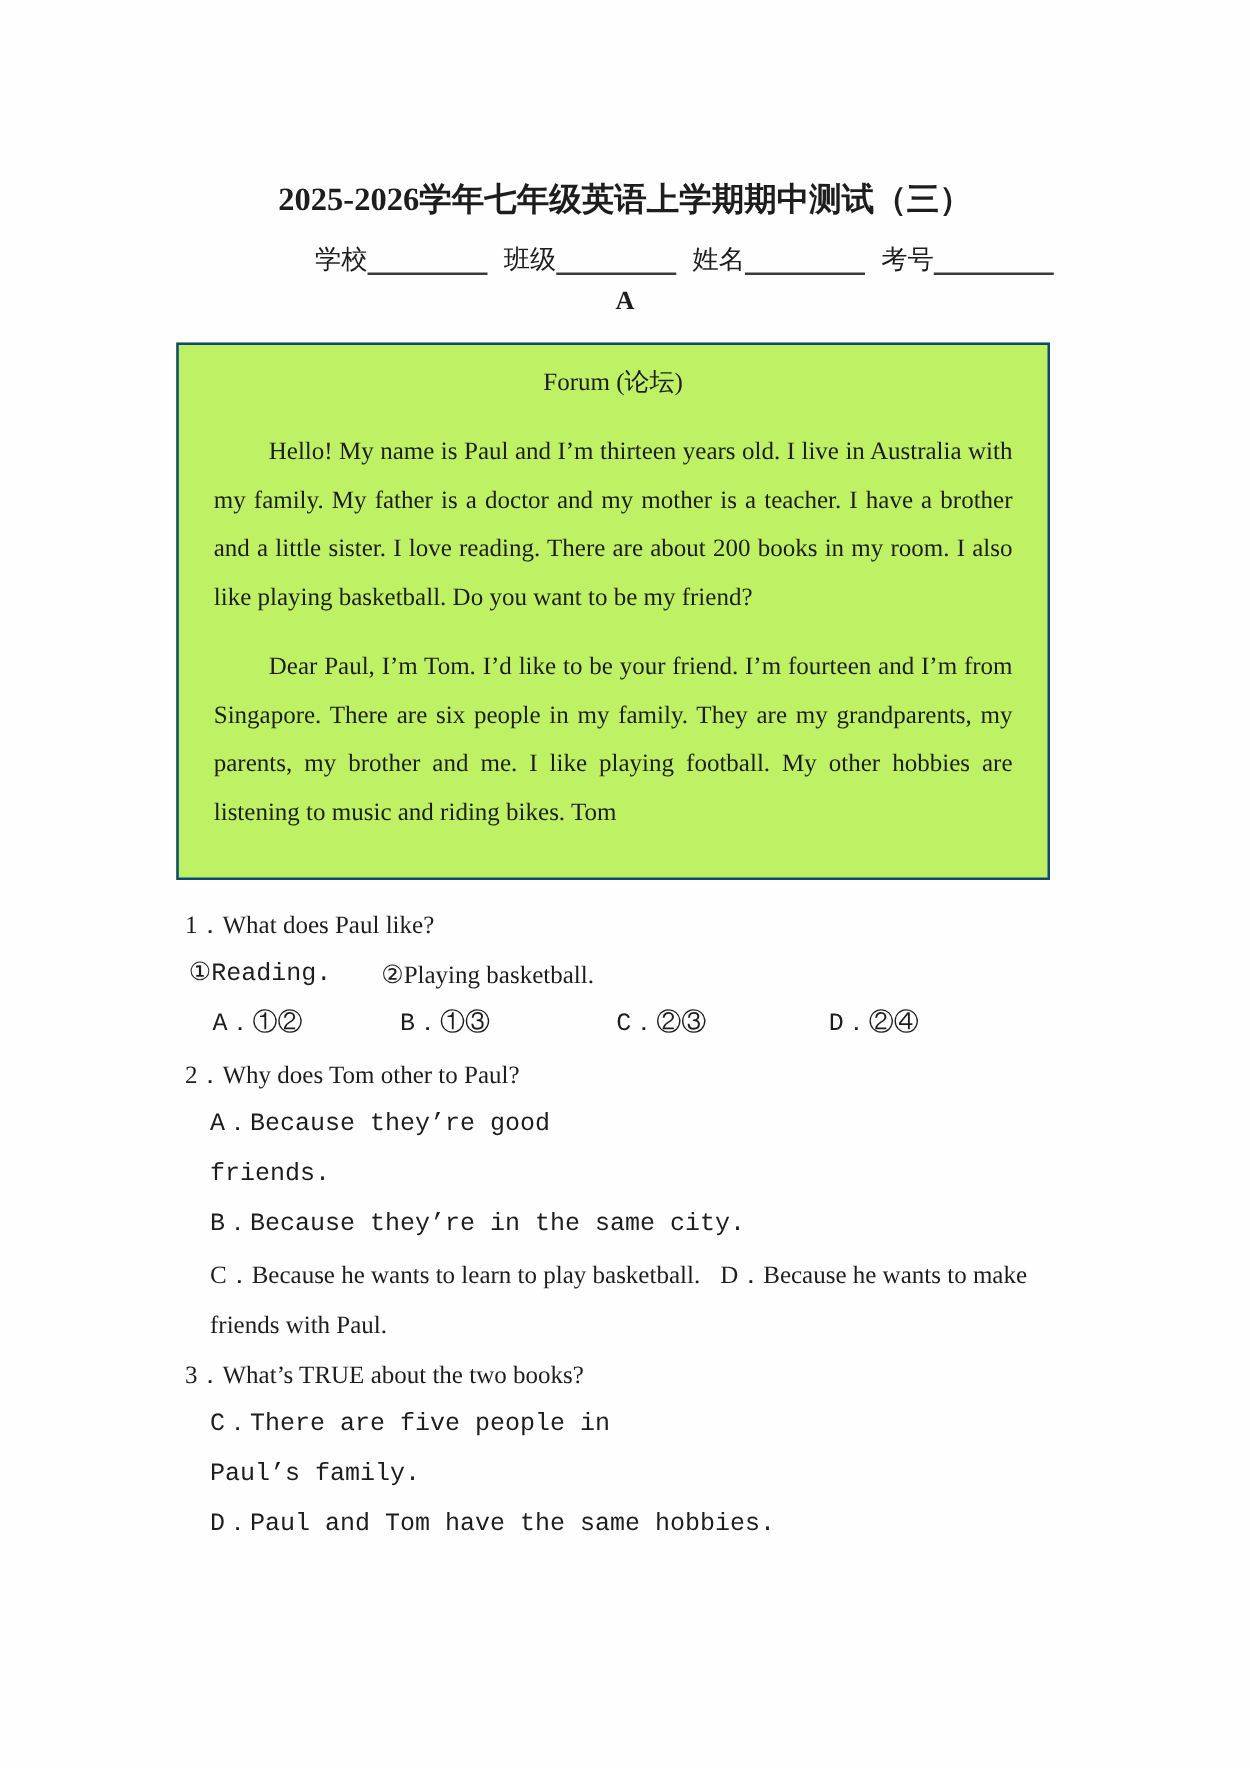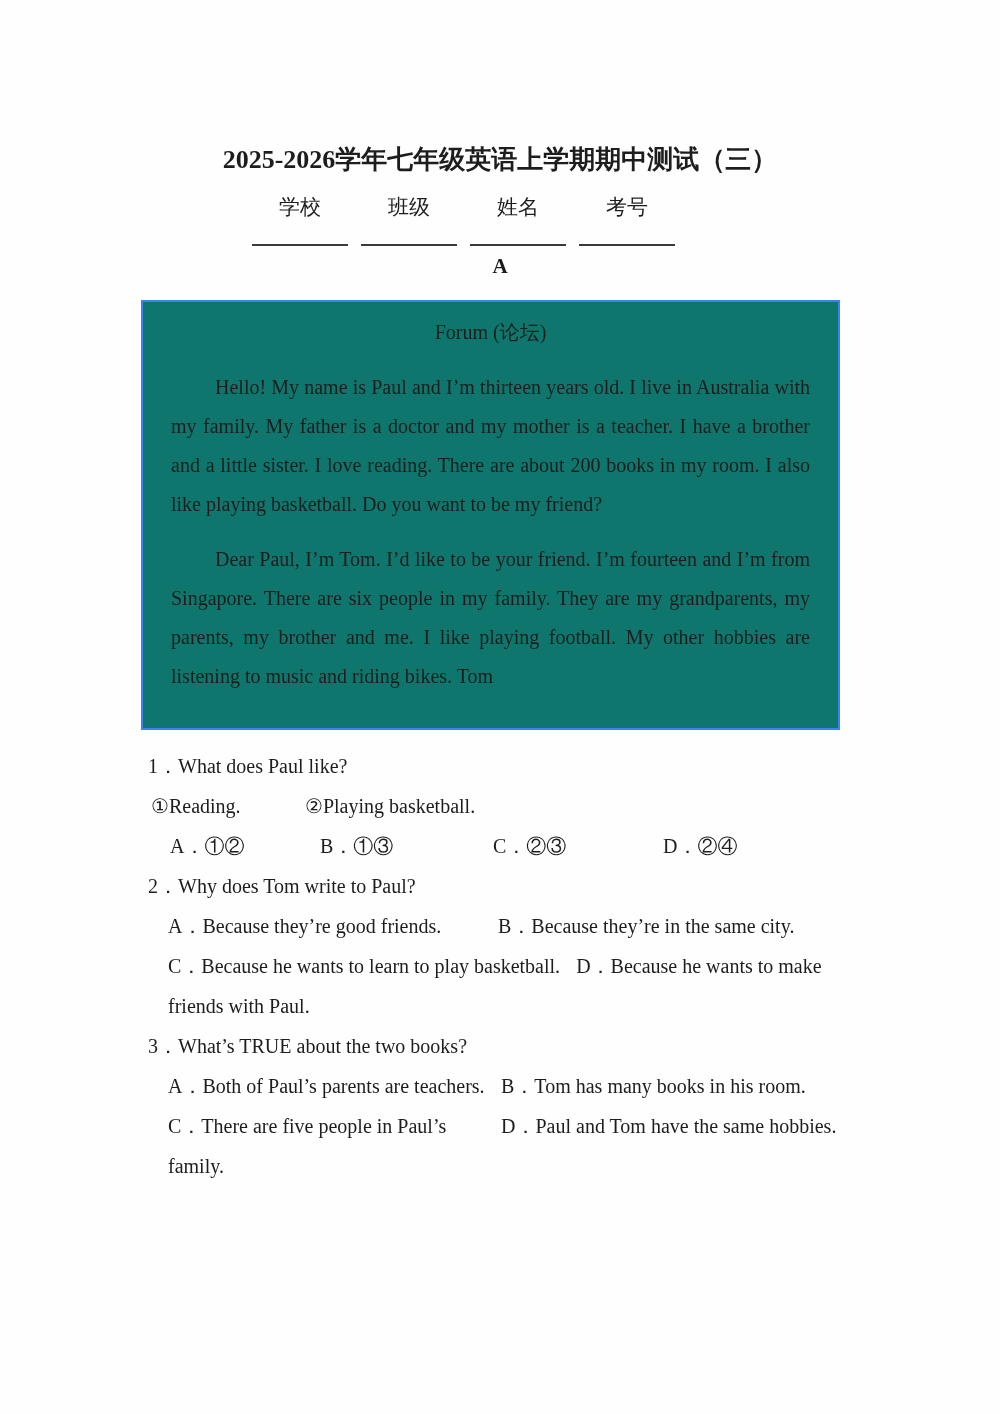--- a/index.html
+++ b/index.html
@@ -27,21 +27,21 @@
     line-height:32px;
   }
   .info-line {
     margin:16px 0 0 252px;
     font-size:21px;
     display:flex;
     align-items:flex-end;
     gap:13px;
     line-height:26px;
   }
-  .info-field { display:flex; align-items:center;flex-direction:column; }
+  .info-field { display:flex; align-items:flex-start; }
   .blank {
     display:inline-block;
     width:96px; height:24px;
     border-bottom:2px solid #3a3a3a;
   }
   .headings { margin:56px 0 0 152px; }
   .heading-line {
     font-weight:bold;
     font-size:21px;
     line-height:40px;
@@ -49,44 +49,44 @@
   .passage-label {
     text-align:center;
     font-weight:bold;
     font-size:21px;
     line-height:40px;
   }
   .passage-box {
     margin:14px 0 0 141px;
     width:699px;
     box-sizing:border-box;
-    border:2px solid #3b82f6;
+    border:2px solid #0c4a6e;
     padding:10px 12px 16px 12px;
-    background:#0f766e;
+    background:#bef264;
   }
   .passage-title {
     text-align:center;
     font-size:20px;
     line-height:40px;
   }
   .passage-para {
     margin:16px;
     font-size:20px;
     line-height:39px;
     text-align:justify;
     text-indent:44px;
   }
   .questions {
     margin:16px 0 0 148px;
     width:714px;
     font-size:20px;
   }
   .row { line-height:40px; margin:0; }
   .q-stem { line-height:40px; }
-  .cell { display:inline-block; vertical-align:top; }
+  .cell { display:inline-block; vertical-align:top;font-family:Liberation Mono, monospace; }
   .w150 { width:150px; }
   .w154 { width:154px; }
   .w170 { width:170px; }
   .w173 { width:173px; }
   .w175 { width:175px; }
   .w330 { width:330px; }
   .w333 { width:333px; }
   .indent3  { padding-left:3px; }
   .indent8  { padding-left:8px; }
   .indent20 { padding-left:20px; }
@@ -138,34 +138,31 @@
       <div class="row indent3">
         <span class="cell w154">①Reading.</span><span>②Playing basketball.</span>
       </div>
       <div class="row indent22">
         <span class="cell w150"><span>A．</span><span>①②</span></span><span class="cell w173"><span>B．</span><span>①③</span></span><span class="cell w170"><span>C．</span><span>②③</span></span><span class="cell"><span>D．</span><span>②④</span></span>
       </div>
     </div>
 
     <div class="question">
       <div class="q-stem">
-        <span>2．</span><span>Why does Tom write to Paul?</span>
+        <span>2．</span><span>Why does Tom other to Paul?</span>
       </div>
       <div class="row indent20">
         <span class="cell w330"><span>A．</span><span>Because they’re good friends.</span></span><span class="cell"><span>B．</span><span>Because they’re in the same city.</span></span>
       </div>
       <p class="row indent20 flow"><span>C．</span><span>Because he wants to learn to play basketball.</span><span class="gap"></span><span>D．</span><span>Because he wants to make friends with Paul.</span></p>
     </div>
 
     <div class="question">
       <div class="q-stem">
         <span>3．</span><span>What’s TRUE about the two books?</span>
       </div>
       <div class="row indent20">
-        <span class="cell w333"><span>A．</span><span>Both of Paul’s parents are teachers.</span></span><span class="cell"><span>B．</span><span>Tom has many books in his room.</span></span>
-      </div>
-      <div class="row indent20">
         <span class="cell w333"><span>C．</span><span>There are five people in Paul’s family.</span></span><span class="cell"><span>D．</span><span>Paul and Tom have the same hobbies.</span></span>
       </div>
     </div>
 
   </div>
 </div>
 
 </body></html>

